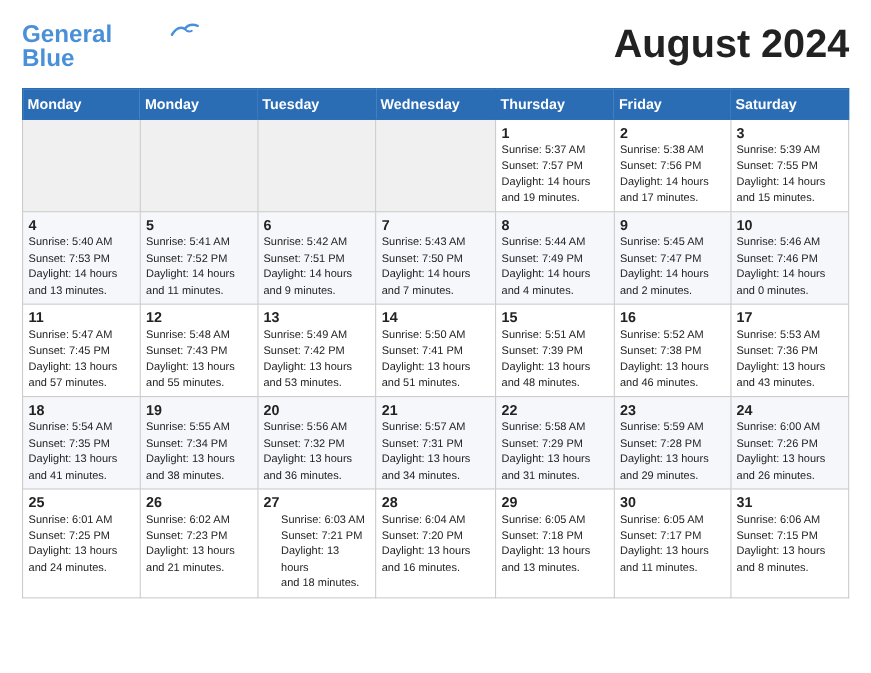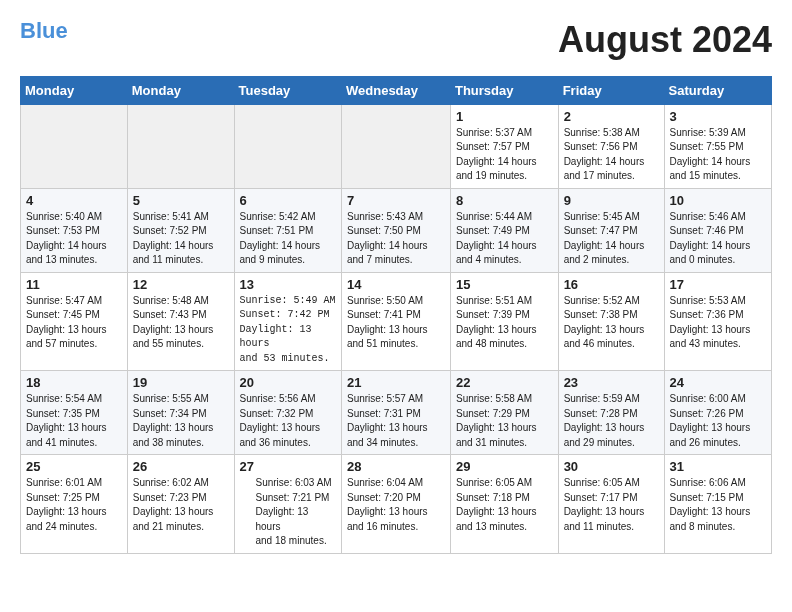--- a/index.html
+++ b/index.html
@@ -83,20 +83,29 @@
       line-height: 1.45;
       color: #222;
     }
     td.empty { background: #f0f0f0; }
   </style>
 </head>
 <body>
 
 <div class="header">
   <div class="logo">
+    <div style="display:flex;align-items:center;">
+      <span class="logo-text">
+        <span>General</span>
+      </span>
+      <svg class="logo-bird" viewBox="0 0 30 20" fill="none" xmlns="http://www.w3.org/2000/svg">
+        <path d="M2 14 Q8 4 15 8 Q20 2 28 5" stroke="#4a90d9" stroke-width="2.5" fill="none" stroke-linecap="round"></path>
+        <path d="M15 8 Q18 12 22 10" stroke="#4a90d9" stroke-width="2" fill="none" stroke-linecap="round"></path>
+      </svg>
+    </div>
     <span class="logo-text" style="color:#4a90d9;font-size:22px;font-weight:bold;">Blue</span>
   </div>
   <div class="title-block">
     <div class="month-title">August 2024</div>
   </div>
 </div>
 
 <table>
   <thead>
     <tr id="weekday-header">
@@ -198,21 +207,21 @@
         </td>
         <td>
           <span class="day-num">12</span>
           <div class="day-detail" style="white-space: pre-line;">Sunrise: 5:48 AM
 Sunset: 7:43 PM
 Daylight: 13 hours
 and 55 minutes.</div>
         </td>
         <td>
           <span class="day-num">13</span>
-          <div class="day-detail" style="white-space: pre-line; font-family: Liberation Mono, monospace;">Sunrise: 5:49 AM
+          <div class="day-detail" style="white-space: pre-line;">Sunrise: 5:49 AM
 Sunset: 7:42 PM
 Daylight: 13 hours
 and 53 minutes.</div>
         </td>
         <td>
           <span class="day-num">14</span>
           <div class="day-detail" style="white-space: pre-line;">Sunrise: 5:50 AM
 Sunset: 7:41 PM
 Daylight: 13 hours
 and 51 minutes.</div>

